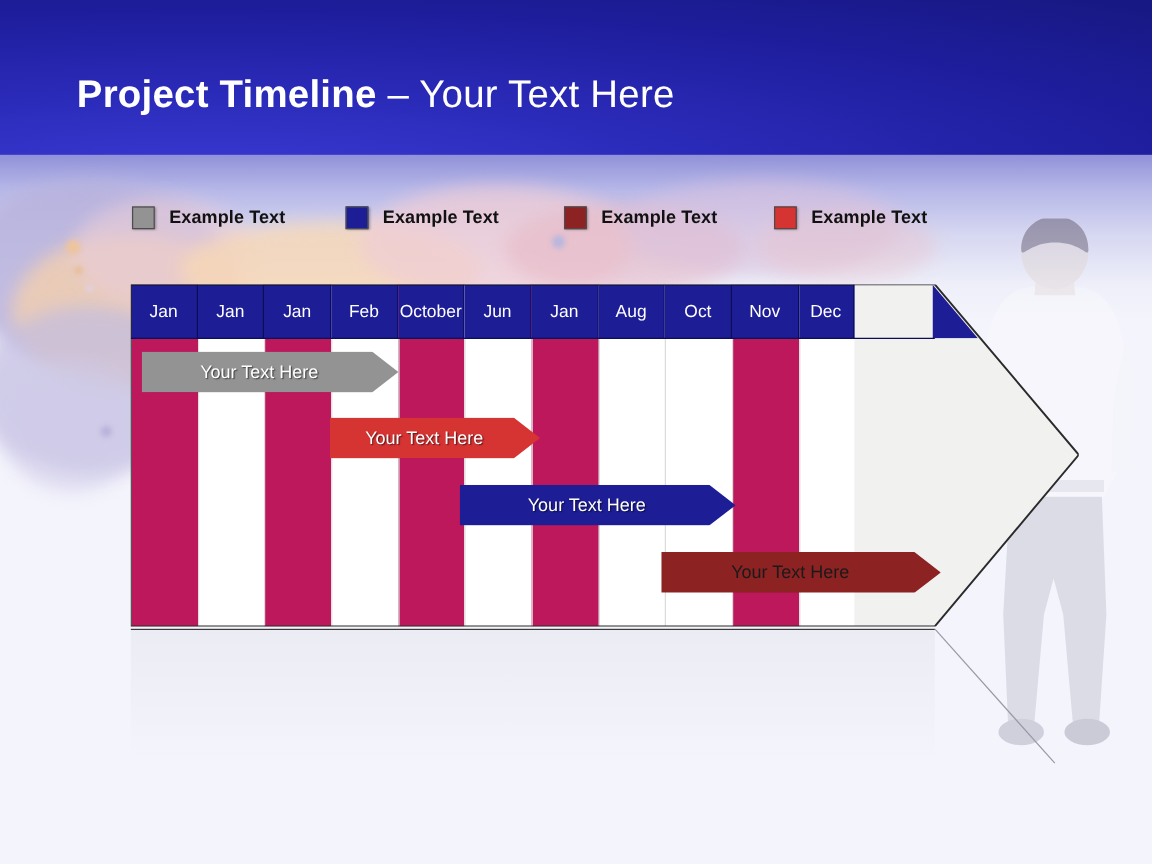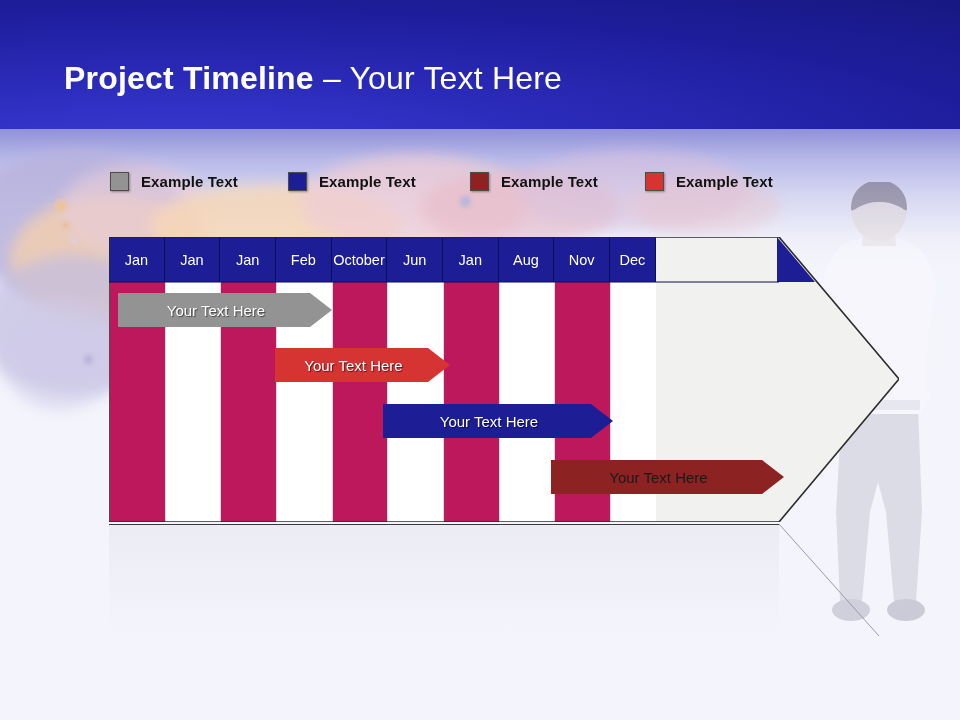--- a/index.html
+++ b/index.html
@@ -226,20 +226,24 @@
             <div class="hdr">Jun</div>
           </div>
           <div class="col odd" style="width: 55.6667px;">
             <div class="body-line"></div>
             <div class="hdr">Jan</div>
           </div>
           <div class="col even" style="width: 55.6667px; padding-left: 28px;">
             <div class="body-line"></div>
             <div class="hdr">Aug</div>
           </div>
+          <div class="col even" style="width: 55.6667px;">
+            <div class="body-line"></div>
+            <div class="hdr">Oct</div>
+          </div>
           <div class="col odd" style="width: 55.6667px;">
             <div class="body-line"></div>
             <div class="hdr">Nov</div>
           </div>
           <div class="col even" style="width: 46px;">
             <div class="body-line"></div>
             <div class="hdr">Dec</div>
           </div>
         </div>
       <div class="hdr-wedge"></div>

